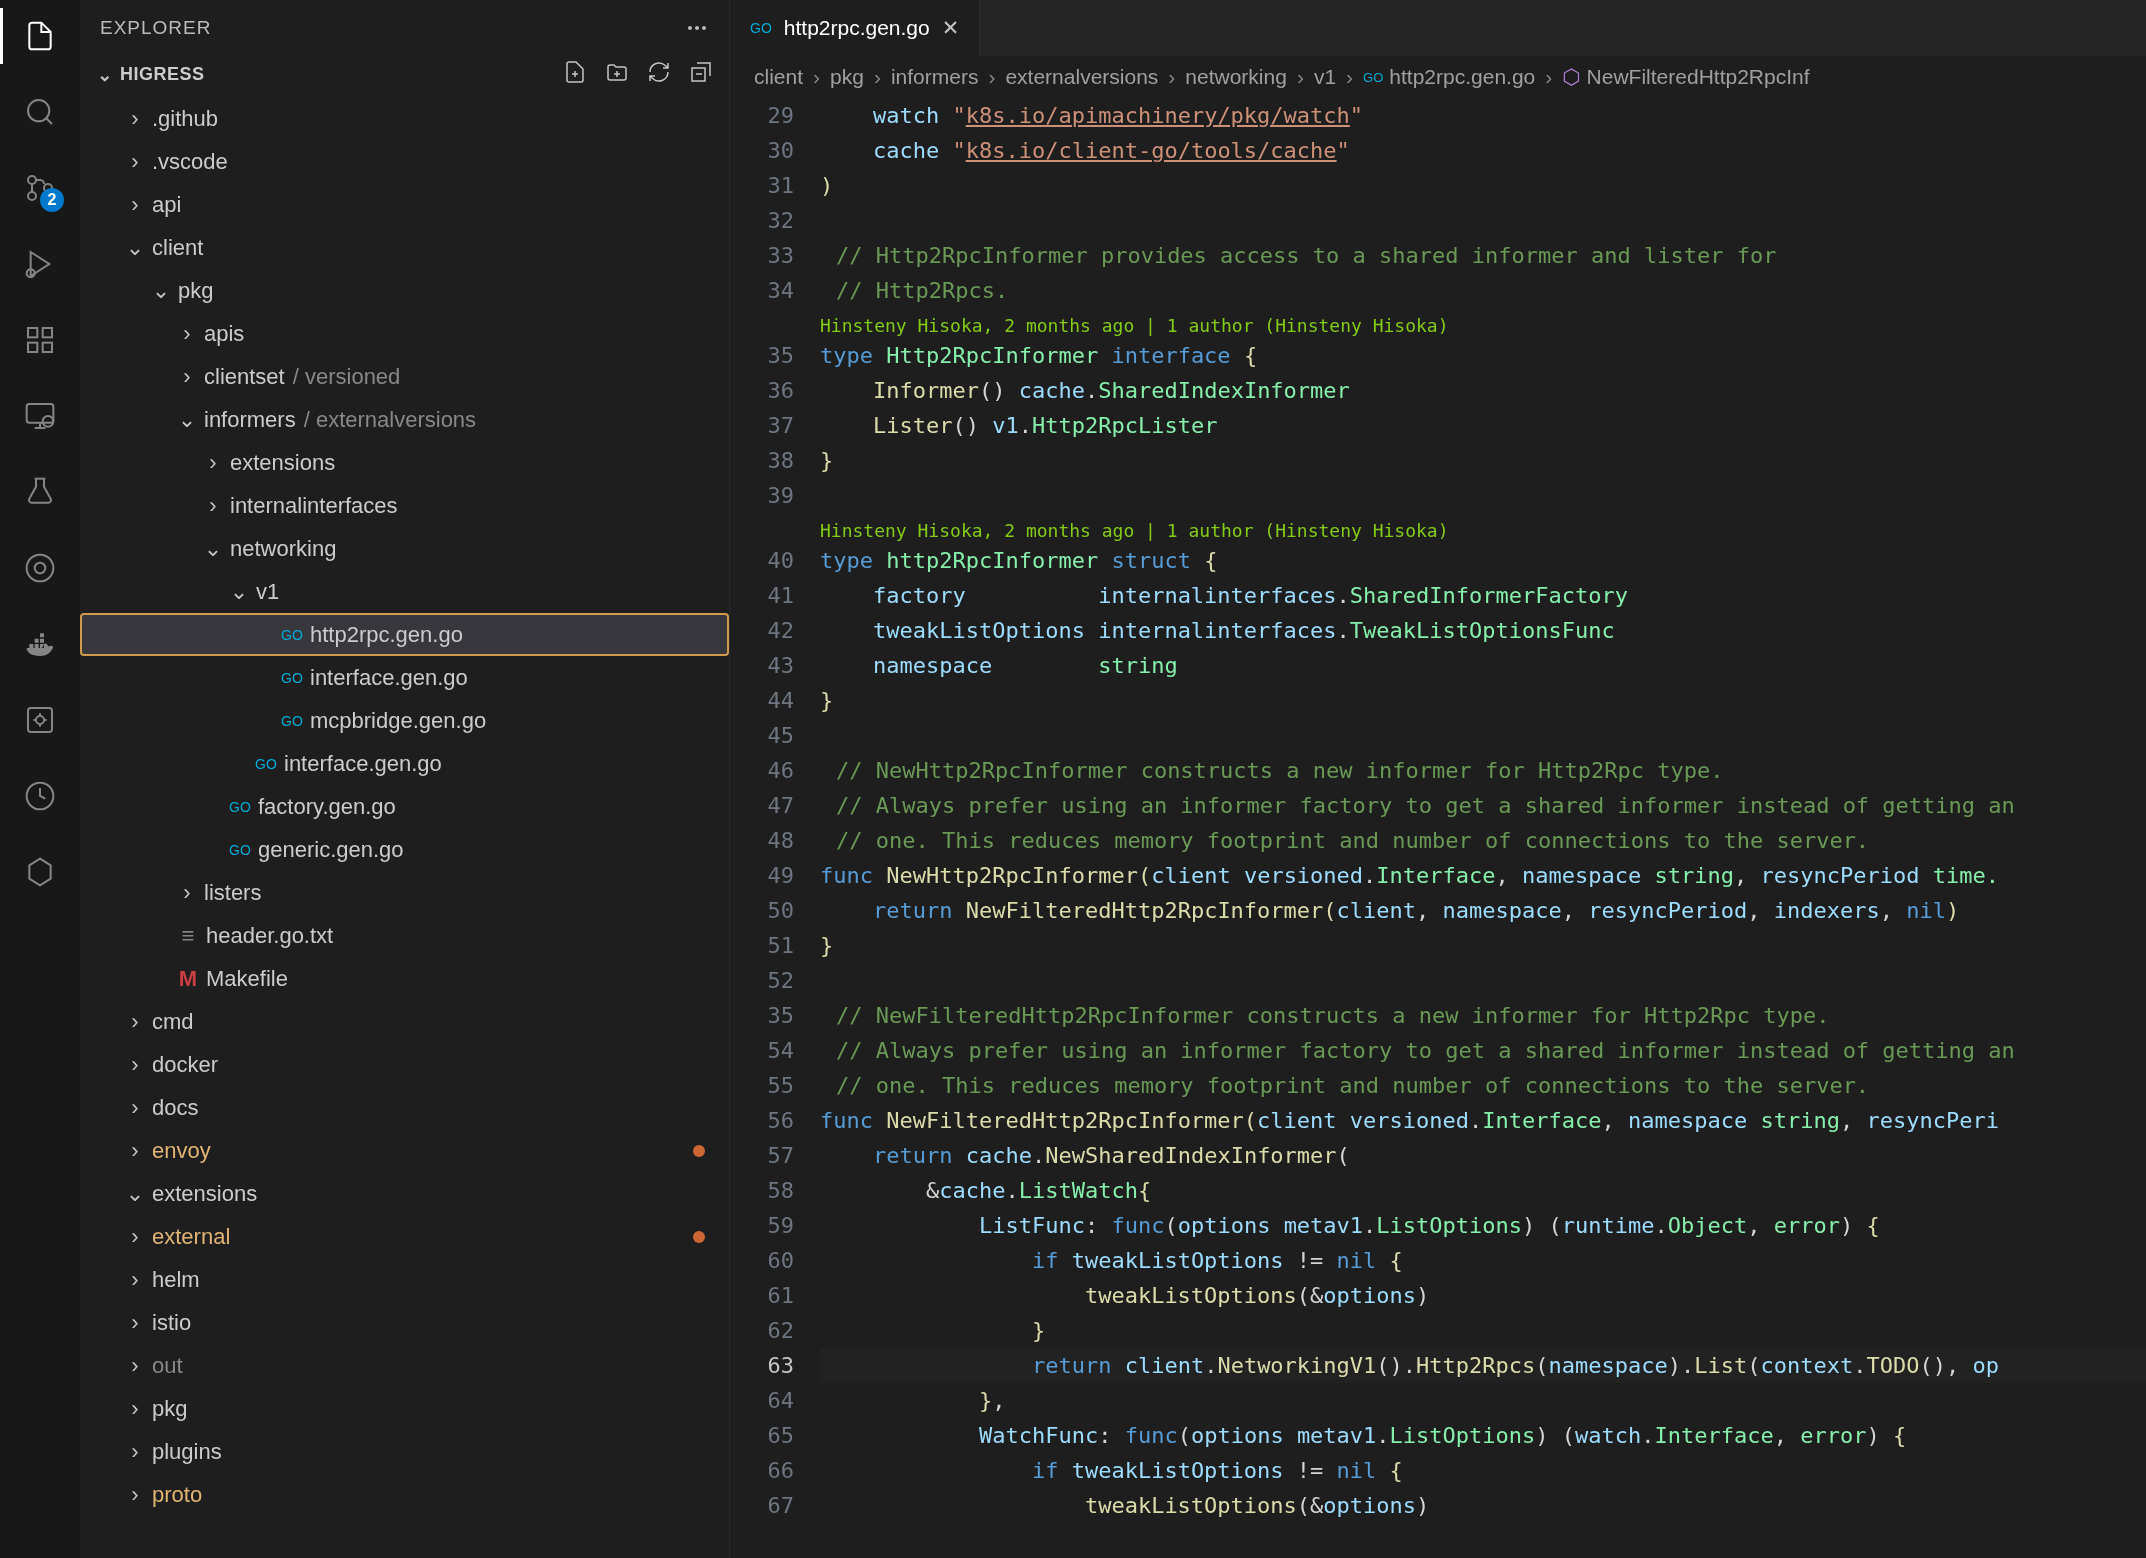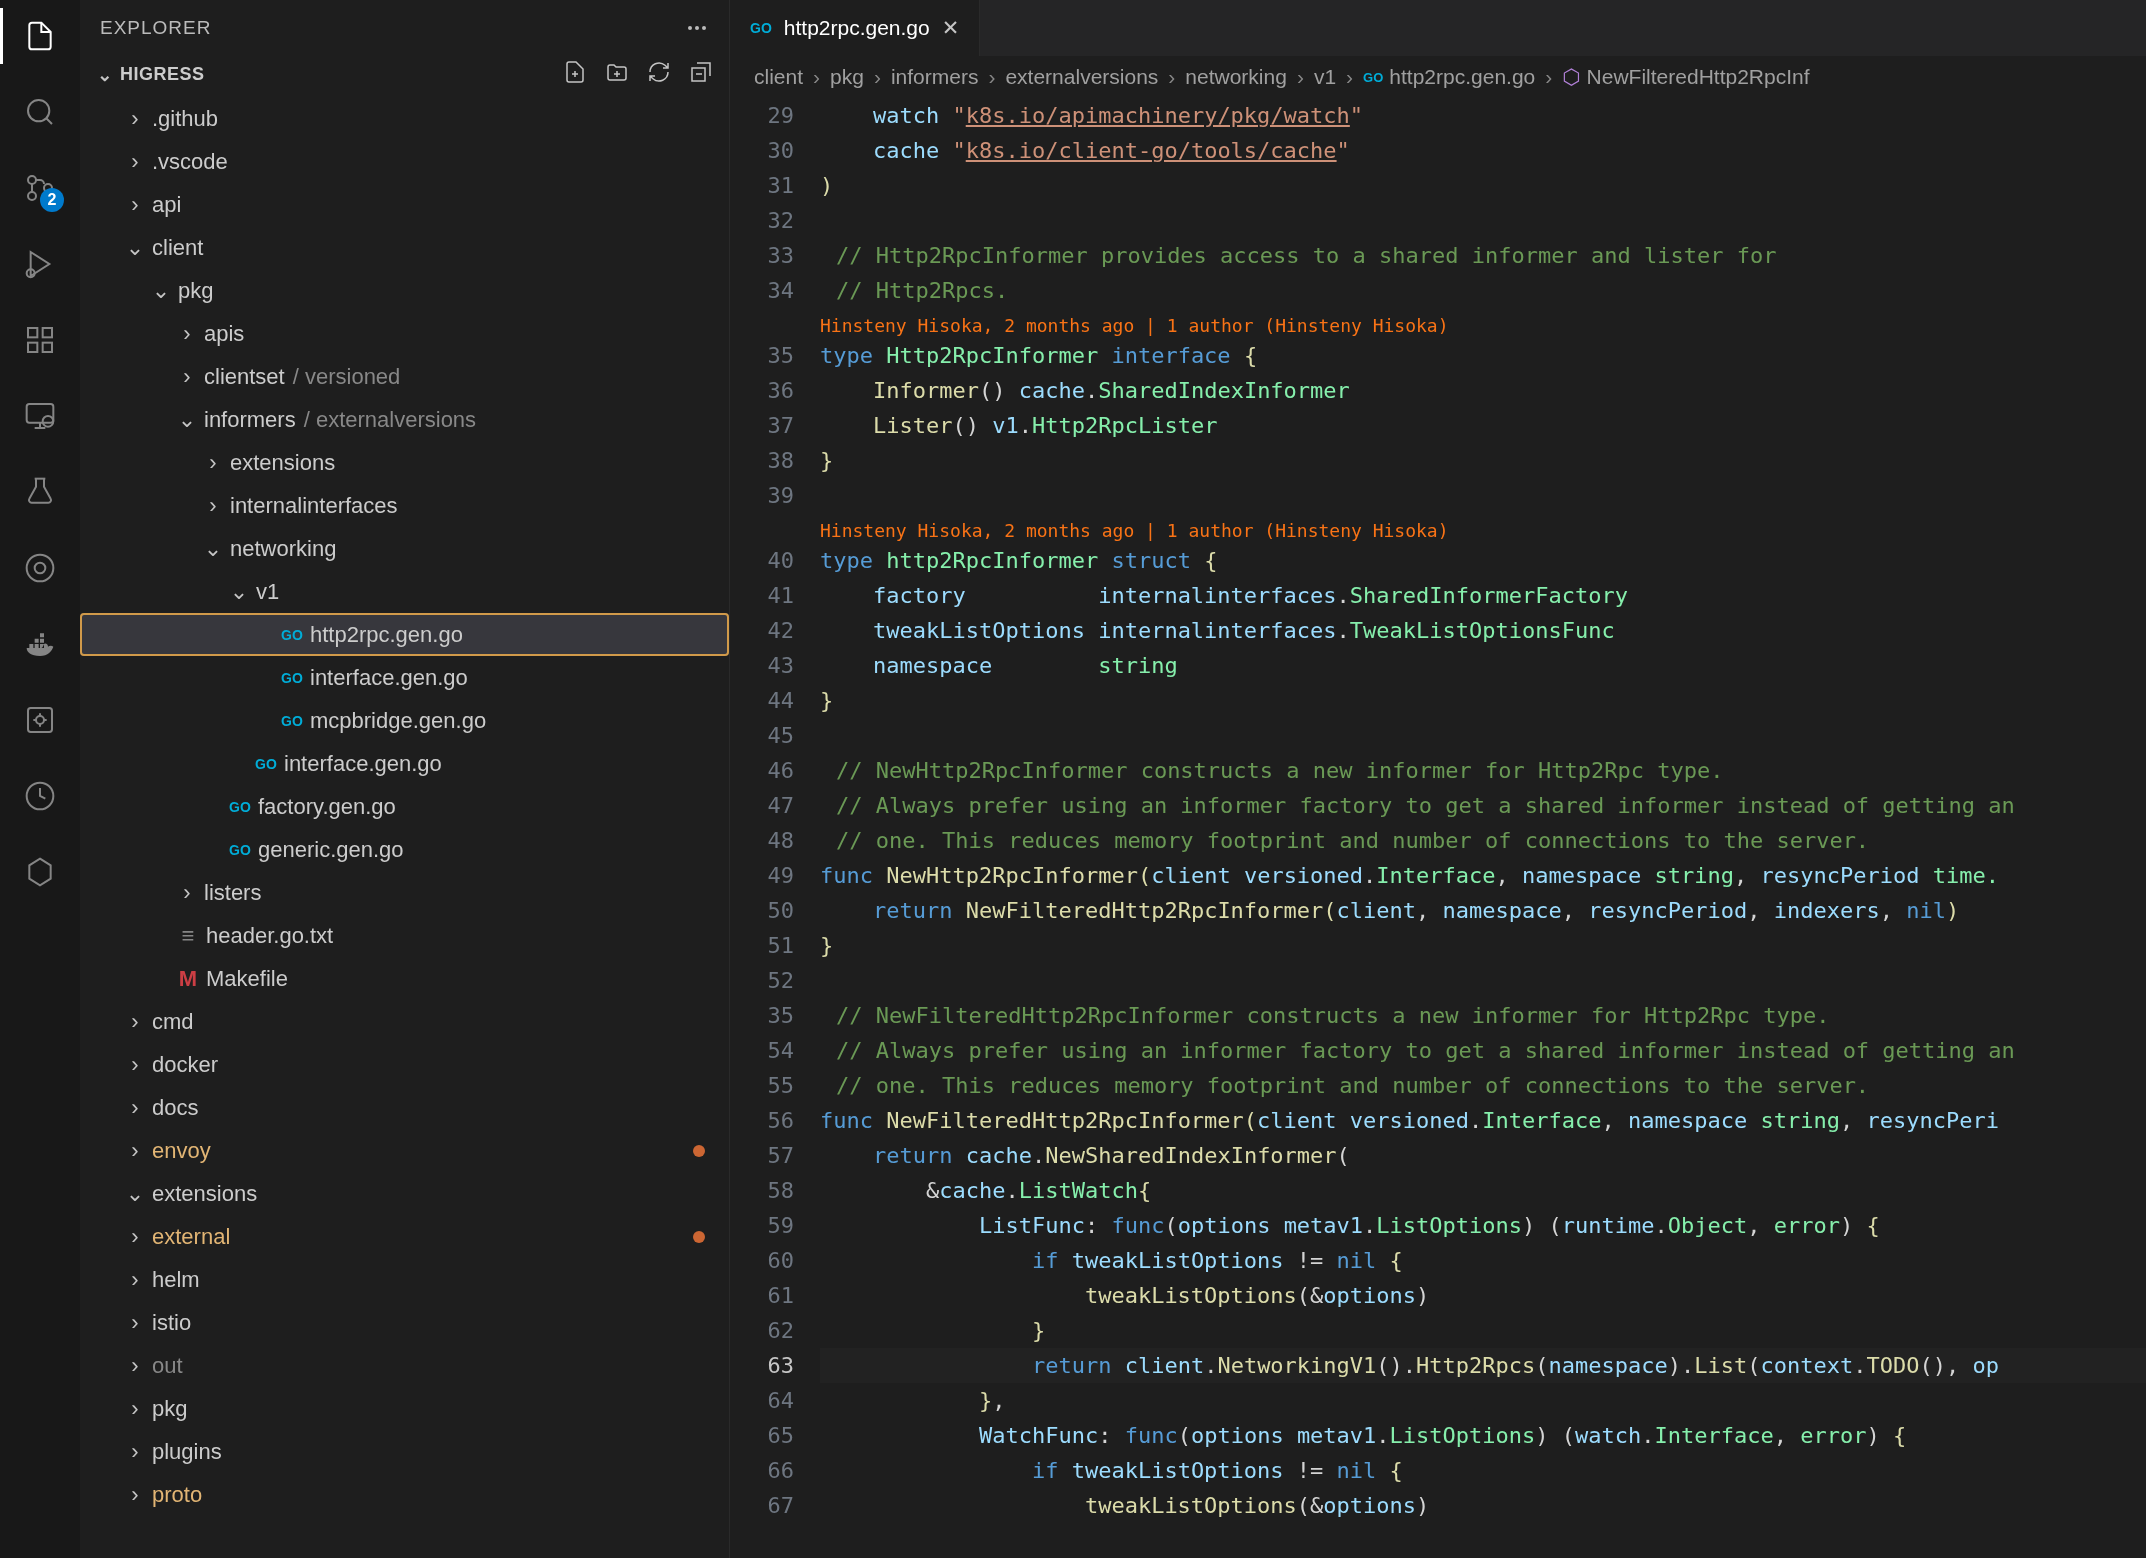--- a/index.html
+++ b/index.html
@@ -115,21 +115,21 @@
 }
 .tree-row.selected {
   background: #37373d;
   outline: 2px solid #d19a4a;
   outline-offset: -2px;
   border-radius: 4px;
 }
 .tw { display: inline-flex; align-items: center; gap: 8px; }
 .chev { width: 18px; display: inline-flex; justify-content: center; color: #c5c5c5; }
 .file-icon { width: 20px; display: inline-flex; justify-content: center; }
-.go-icon { color: #00ADD8; font-weight: 700; font-size: 14px; }
+.go-icon { color: #00ADD8; font-weight: 400; font-size: 14px; }
 .txt-icon { color: #858585; }
 .mk-icon { color: #cc3e44; font-weight: 800; }
 .muted { color: #888888; }
 .orange { color: #e2b574; }
 .dot { width: 12px; height: 12px; border-radius: 50%; background: #cc6633; margin-left: auto; }
 
 .editor-area {
   flex: 1;
   display: flex;
   flex-direction: column;
@@ -186,21 +186,21 @@
 .code .cur-line { background: #2a2a2a55; }
 .k { color: #569cd6; }
 .s { color: #ce9178; }
 .s-u { color: #ce9178; text-decoration: underline; }
 .c { color: #6a9955; margin-left: 16px; }
 .y { color: #dcdcaa; }
 .t { color: #86efac; }
 .v { color: #9cdcfe; }
 .fn { color: #dcdcaa; }
 .p { color: #d4d4d4; }
-.lens { color: #f97316; font-size: 18px; }
+.lens { color: #84cc16; font-size: 18px; }
 
 svg { width: 32px; height: 32px; }
 .sidebar-actions svg, .section-icons svg { width: 24px; height: 24px; }
 </style>
 </head>
 <body>
 
 <div class="activity-bar">
   <div class="activity-icon active">
     <svg viewBox="0 0 24 24" fill="none" stroke="currentColor" stroke-width="1.5">

